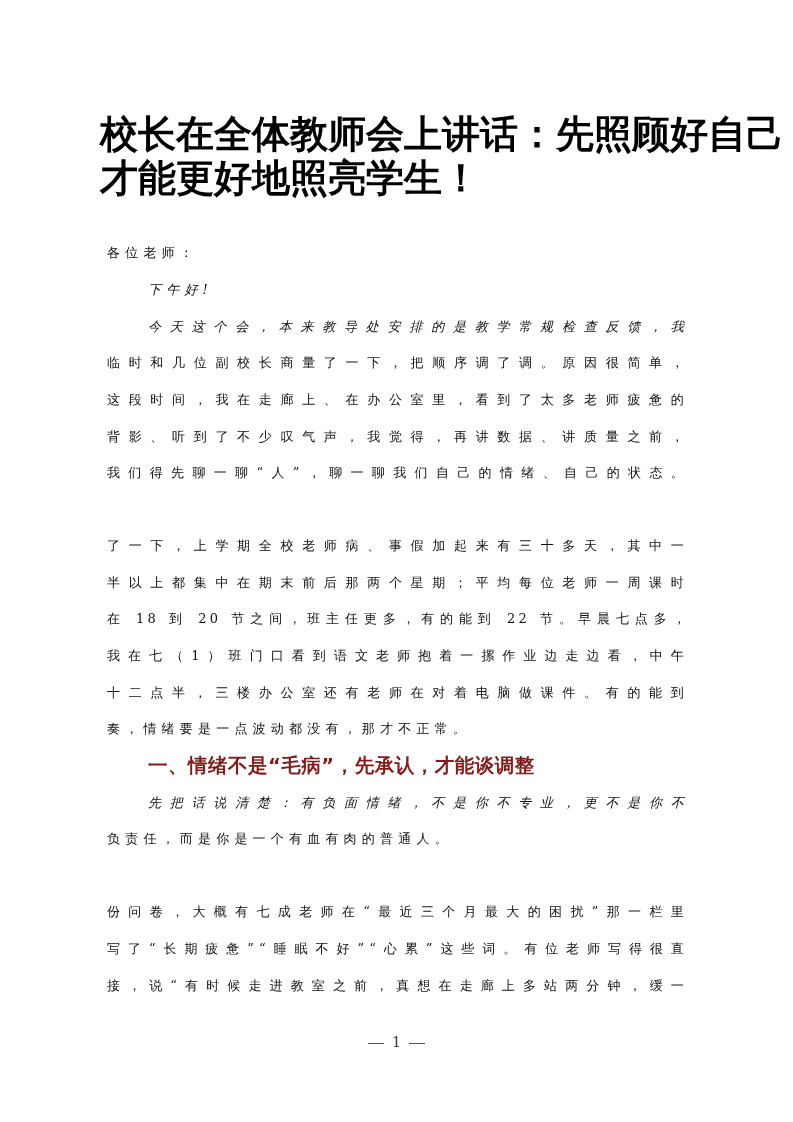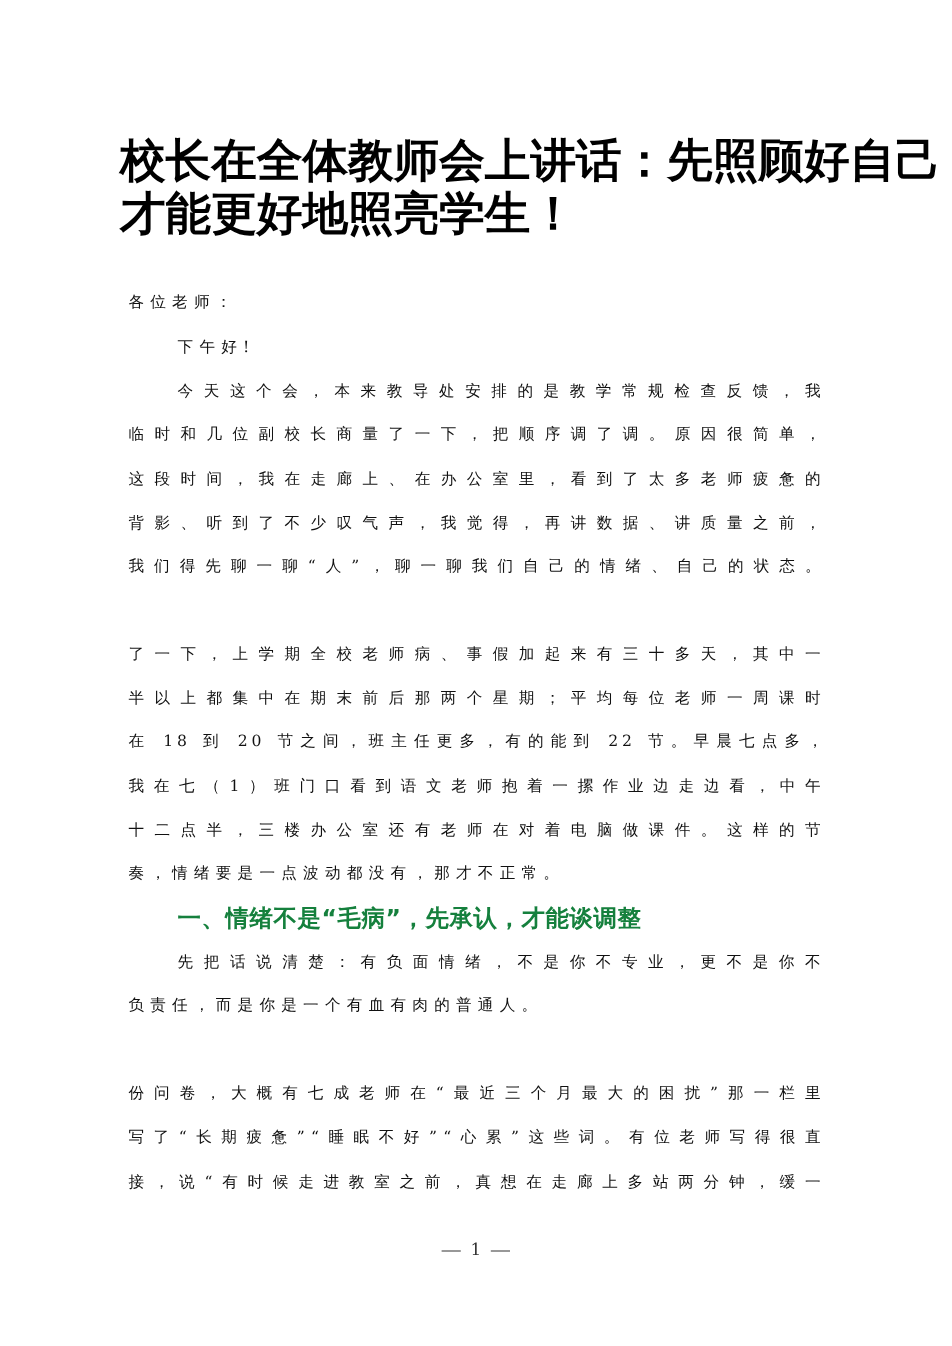--- a/index.html
+++ b/index.html
@@ -12,25 +12,25 @@
   }
   .title.l1 { top: 112px; letter-spacing: 0px; }
   .title.l2 { top: 156px; }
   .line {
     position: absolute; left: 107px; width: 582px; height: 36px;
     font-family: "DejaVu Serif", serif; font-size: 13px; line-height: 36px;
     color: #111; white-space: nowrap; letter-spacing: 5.2px;
     text-align: justify; text-align-last: justify;
   }
   .line.last { text-align-last: left; }
-  .line.indent { left: 148px; width: 541px; }
+  .line.indent { left: 148px; width: 541px; font-style: italic; }
   .heading {
     position: absolute; left: 148px; height: 36px;
     font-family: "DejaVu Sans", sans-serif; font-weight: bold;
-    font-size: 19.5px; line-height: 36px; color: #15803d; white-space: nowrap; letter-spacing: 0.5px;
+    font-size: 19.5px; line-height: 36px; color: #7f1d1d; white-space: nowrap; letter-spacing: 0.5px;
   }
   .pagenum {
     position: absolute; top: 1034px; left: 0; width: 793px; text-align: center;
     font-family: "DejaVu Serif", serif; font-size: 14px; color: #333;
   }
   .pagenum .dash { display: inline-block; width: 16px; height: 1px; background: #555; vertical-align: middle; margin: 0 8px; }
 </style>
 </head>
 <body>
 
@@ -44,21 +44,21 @@
   <div class="line indent" style="top:309px">今天这个会，本来教导处安排的是教学常规检查反馈，我</div>
   <div class="line" style="top:345px">临时和几位副校长商量了一下，把顺序调了调。原因很简单，</div>
   <div class="line" style="top:382px">这段时间，我在走廊上、在办公室里，看到了太多老师疲惫的</div>
   <div class="line" style="top:419px">背影、听到了不少叹气声，我觉得，再讲数据、讲质量之前，</div>
   <div class="line" style="top:455px">我们得先聊一聊“人”，聊一聊我们自己的情绪、自己的状态。</div>
 
   <div class="line" style="top:528px">了一下，上学期全校老师病、事假加起来有三十多天，其中一</div>
   <div class="line" style="top:565px">半以上都集中在期末前后那两个星期；平均每位老师一周课时</div>
   <div class="line" style="top:601px; letter-spacing:3.2px">在 18 到 20 节之间，班主任更多，有的能到 22 节。早晨七点多，</div>
   <div class="line" style="top:638px">我在七（1）班门口看到语文老师抱着一摞作业边走边看，中午</div>
-  <div class="line" style="top:675px">十二点半，三楼办公室还有老师在对着电脑做课件。这样的节</div>
+  <div class="line" style="top:675px">十二点半，三楼办公室还有老师在对着电脑做课件。有的能到</div>
   <div class="line last" style="top:711px">奏，情绪要是一点波动都没有，那才不正常。</div>
 
   <div class="heading" style="top:748px">一、情绪不是“毛病”，先承认，才能谈调整</div>
 
   <div class="line last" style="top:821px">负责任，而是你是一个有血有肉的普通人。</div>
   <div class="line indent" style="top:785px">先把话说清楚：有负面情绪，不是你不专业，更不是你不</div>
 
   <div class="line" style="top:894px">份问卷，大概有七成老师在“最近三个月最大的困扰”那一栏里</div>
   <div class="line" style="top:931px">写了“长期疲惫”“睡眠不好”“心累”这些词。有位老师写得很直</div>
   <div class="line" style="top:968px">接，说“有时候走进教室之前，真想在走廊上多站两分钟，缓一</div>

